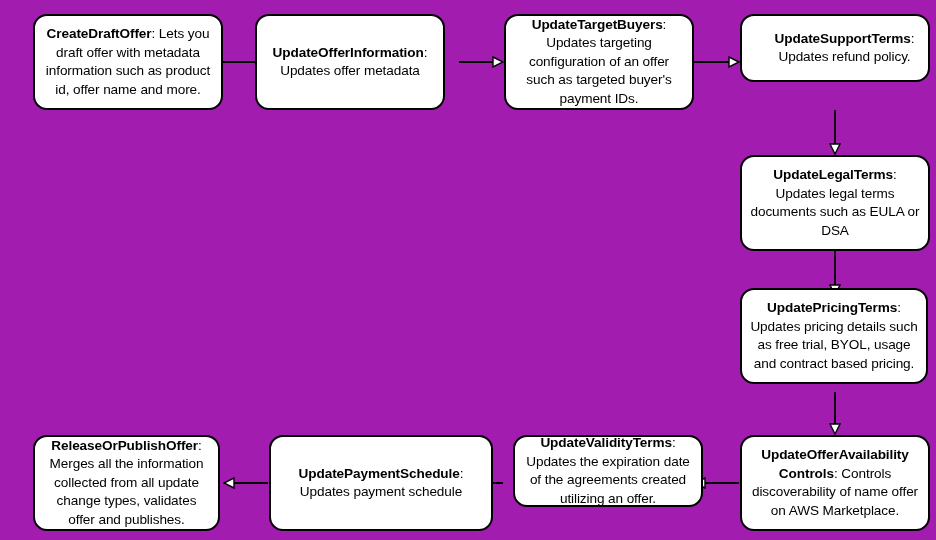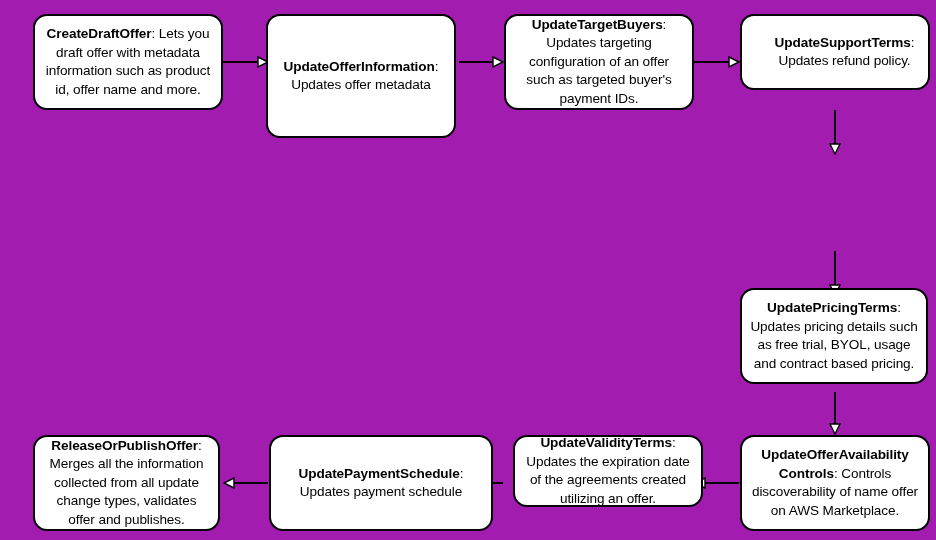--- a/index.html
+++ b/index.html
@@ -84,38 +84,43 @@
       <line x1="268" y1="483" x2="224" y2="483" marker-end="url(#arrow-left)"></line>
     </g>
   </svg>
 
   <div class="node" style="left:33px; top:14px; width:190px; height:96px;">
     <div class="node-text">
       <b>CreateDraftOffer</b><span>:</span><span> Lets you draft offer with metadata information such as product id, offer name and more.</span>
     </div>
   </div>
 
-  <div class="node" style="left:266px; top:14px; width:190px; height:124px;align-items:center;">
+  <div class="node" style="left:255px; top:14px; width:190px; height:96px;align-items:center;">
     <div class="node-text">
       <b>UpdateOfferInformation</b><span>:</span><span> Updates offer metadata</span>
     </div>
   </div>
 
   <div class="node" style="left:504px; top:14px; width:190px; height:96px;">
     <div class="node-text">
       <b>UpdateTargetBuyers</b><span>:</span><span> Updates targeting configuration of an offer such as targeted buyer's payment IDs.</span>
     </div>
   </div>
 
-  <div class="node" style="left:740px; top:14px; width:190px; height:76px;padding-left:27px;">
+  <div class="node" style="left:740px; top:14px; width:190px; height:68px;padding-left:27px;">
     <div class="node-text">
       <b>UpdateSupportTerms</b><span>:</span><span> Updates refund policy.</span>
     </div>
   </div>
 
+  <div class="node" style="left:740px; top:155px; width:190px; height:96px;">
+    <div class="node-text">
+      <b>UpdateLegalTerms</b><span>:</span><span> Updates legal terms documents such as EULA or DSA</span>
+    </div>
+  </div>
 
   <div class="node" style="left:740px; top:288px; width:188px; height:96px;">
     <div class="node-text">
       <b>UpdatePricingTerms</b><span>:</span><span> Updates pricing details such as free trial, BYOL, usage and contract based pricing.</span>
     </div>
   </div>
 
   <div class="node" style="left:740px; top:435px; width:190px; height:96px;">
     <div class="node-text">
       <b>UpdateOfferAvailability Controls</b><span>:</span><span> Controls discoverability of name offer on AWS Marketplace.</span>

